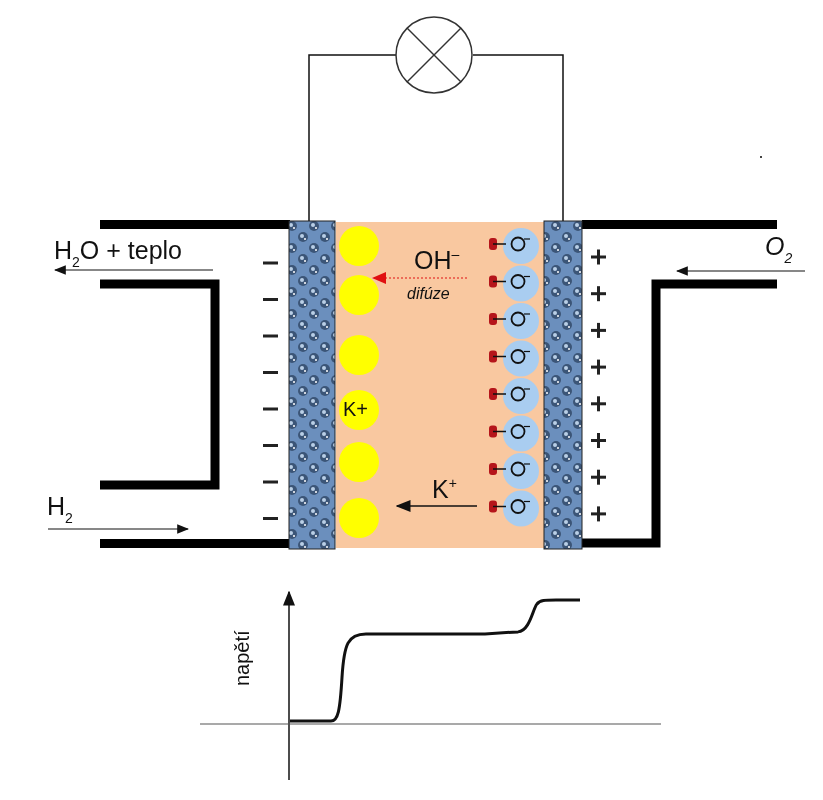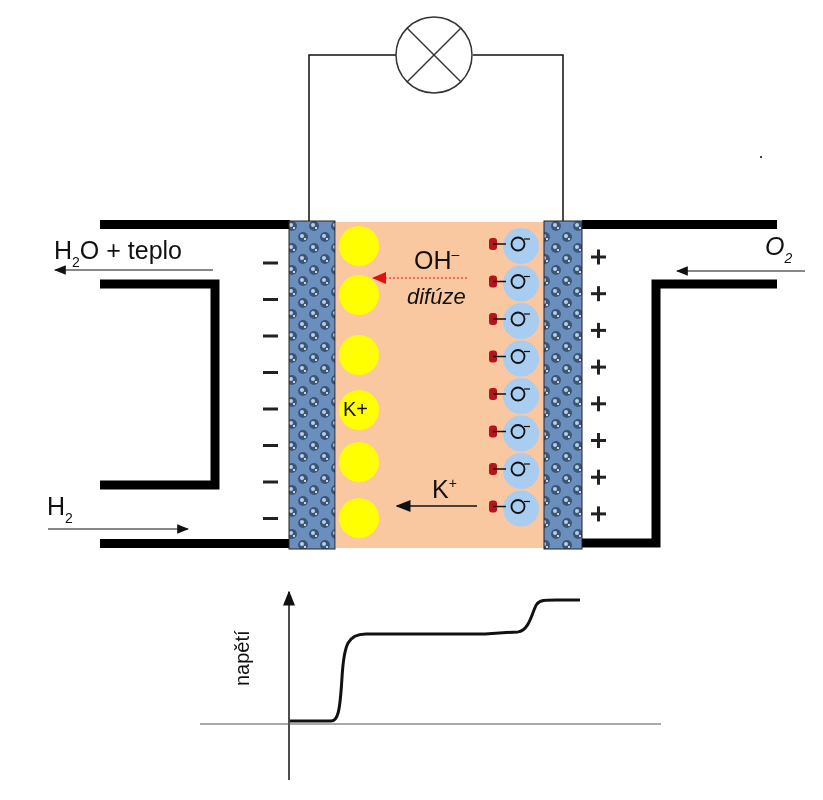--- a/index.html
+++ b/index.html
@@ -198,19 +198,19 @@
   </div>
   <div class="lbl big" style="left:47px;top:494px;">
     <span>H</span><span class="sub">2</span>
   </div>
   <div class="lbl big" style="left:765px;top:234px;font-style:italic;">
     <span>O</span><span class="sub">2</span>
   </div>
   <div class="lbl big" style="left:414px;top:248px;">
     <span>OH</span><span class="sup">–</span>
   </div>
-  <div class="lbl" style="left:407px;top:286px;font-size:22px;font-style:italic;">difúzе</div>
+  <div class="lbl" style="left:407px;top:286px;font-size:16px;font-style:italic;">difúzе</div>
   <div class="lbl big" style="left:432px;top:477px;">
     <span>K</span><span class="sup">+</span>
   </div>
   <div class="lbl" style="left:343px;top:399px;font-size:20px;">K+</div>
   <div class="lbl" style="left:232px;top:686px;font-size:20px;transform:rotate(-90deg);transform-origin:0 0;">napětí</div>
 </div>
 
 </body></html>

